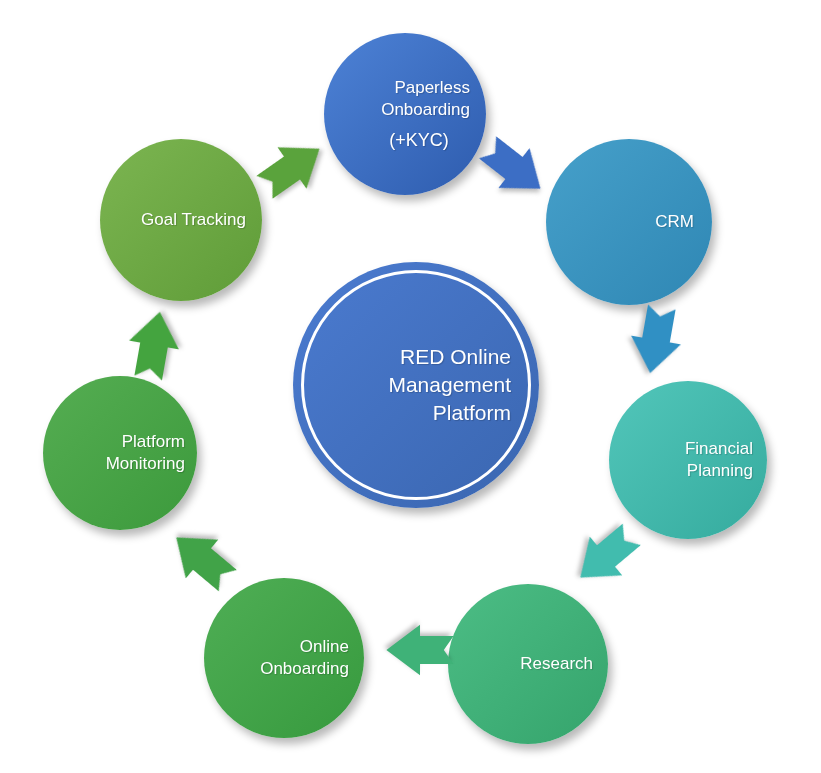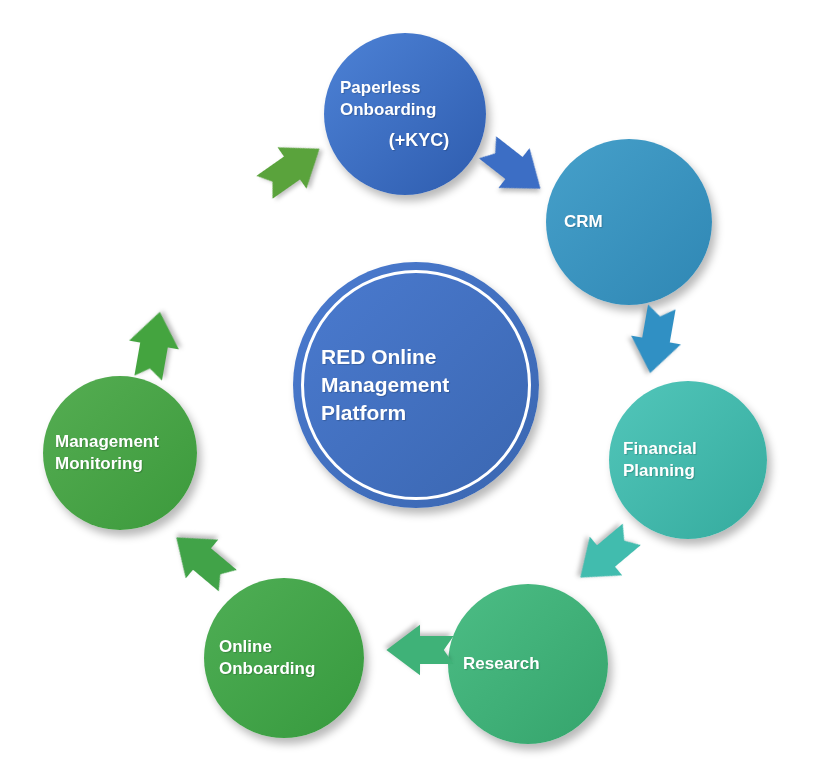--- a/index.html
+++ b/index.html
@@ -3,21 +3,21 @@
 <meta charset="utf-8">
 <style>
   html,body{margin:0;padding:0;background:#ffffff;}
   .stage{
     position:relative;width:821px;height:773px;background:#ffffff;overflow:hidden;
     font-family:"Liberation Sans",sans-serif;
   }
   .node{
     position:absolute;border-radius:50%;
     display:flex;flex-direction:column;align-items:center;justify-content:center;
-    color:#ffffff;font-weight:bold;text-align:left;
+    color:#ffffff;font-weight:normal;text-align:right;
     box-shadow:4px 6px 9px rgba(0,0,0,0.28);
   }
   .node .lbl{display:block;font-size:17px;line-height:22px;width:130px;
     text-shadow:1px 1px 1px rgba(0,0,0,0.18);}
   .node .sub{display:block;font-size:18px;line-height:22px;margin-top:8px;
     text-shadow:1px 1px 1px rgba(0,0,0,0.18);margin-left:28px;}
   
   .n-paperless{left:324px;top:33px;width:162px;height:162px;
     background:linear-gradient(135deg,#4d82d6 0%,#2e5cae 100%);}
   .n-crm{left:546px;top:139px;width:166px;height:166px;
@@ -80,23 +80,26 @@
 
   <div class="node n-financial">
     <span class="lbl">Financial Planning</span>
   </div>
 
   <div class="node n-online">
     <span class="lbl">Online Onboarding</span>
   </div>
 
   <div class="node n-portfolio">
-    <span class="lbl">Management Monitoring</span>
+    <span class="lbl">Platform Monitoring</span>
   </div>
 
+  <div class="node n-goal">
+    <span class="lbl">Goal Tracking</span>
+  </div>
 
   <svg class="arrow a-goal-paperless" viewBox="0 0 100 80">
     <path d="M2 20 H50 V4 L98 40 L50 76 V60 H2 L16 40 Z" fill="#5aa33c"></path>
   </svg>
   <svg class="arrow a-paperless-crm" viewBox="0 0 100 80">
     <path d="M2 20 H50 V4 L98 40 L50 76 V60 H2 L16 40 Z" fill="#3c6ec5"></path>
   </svg>
   <svg class="arrow a-crm-financial" viewBox="0 0 100 80">
     <path d="M2 20 H50 V4 L98 40 L50 76 V60 H2 L16 40 Z" fill="#3090c4"></path>
   </svg>

